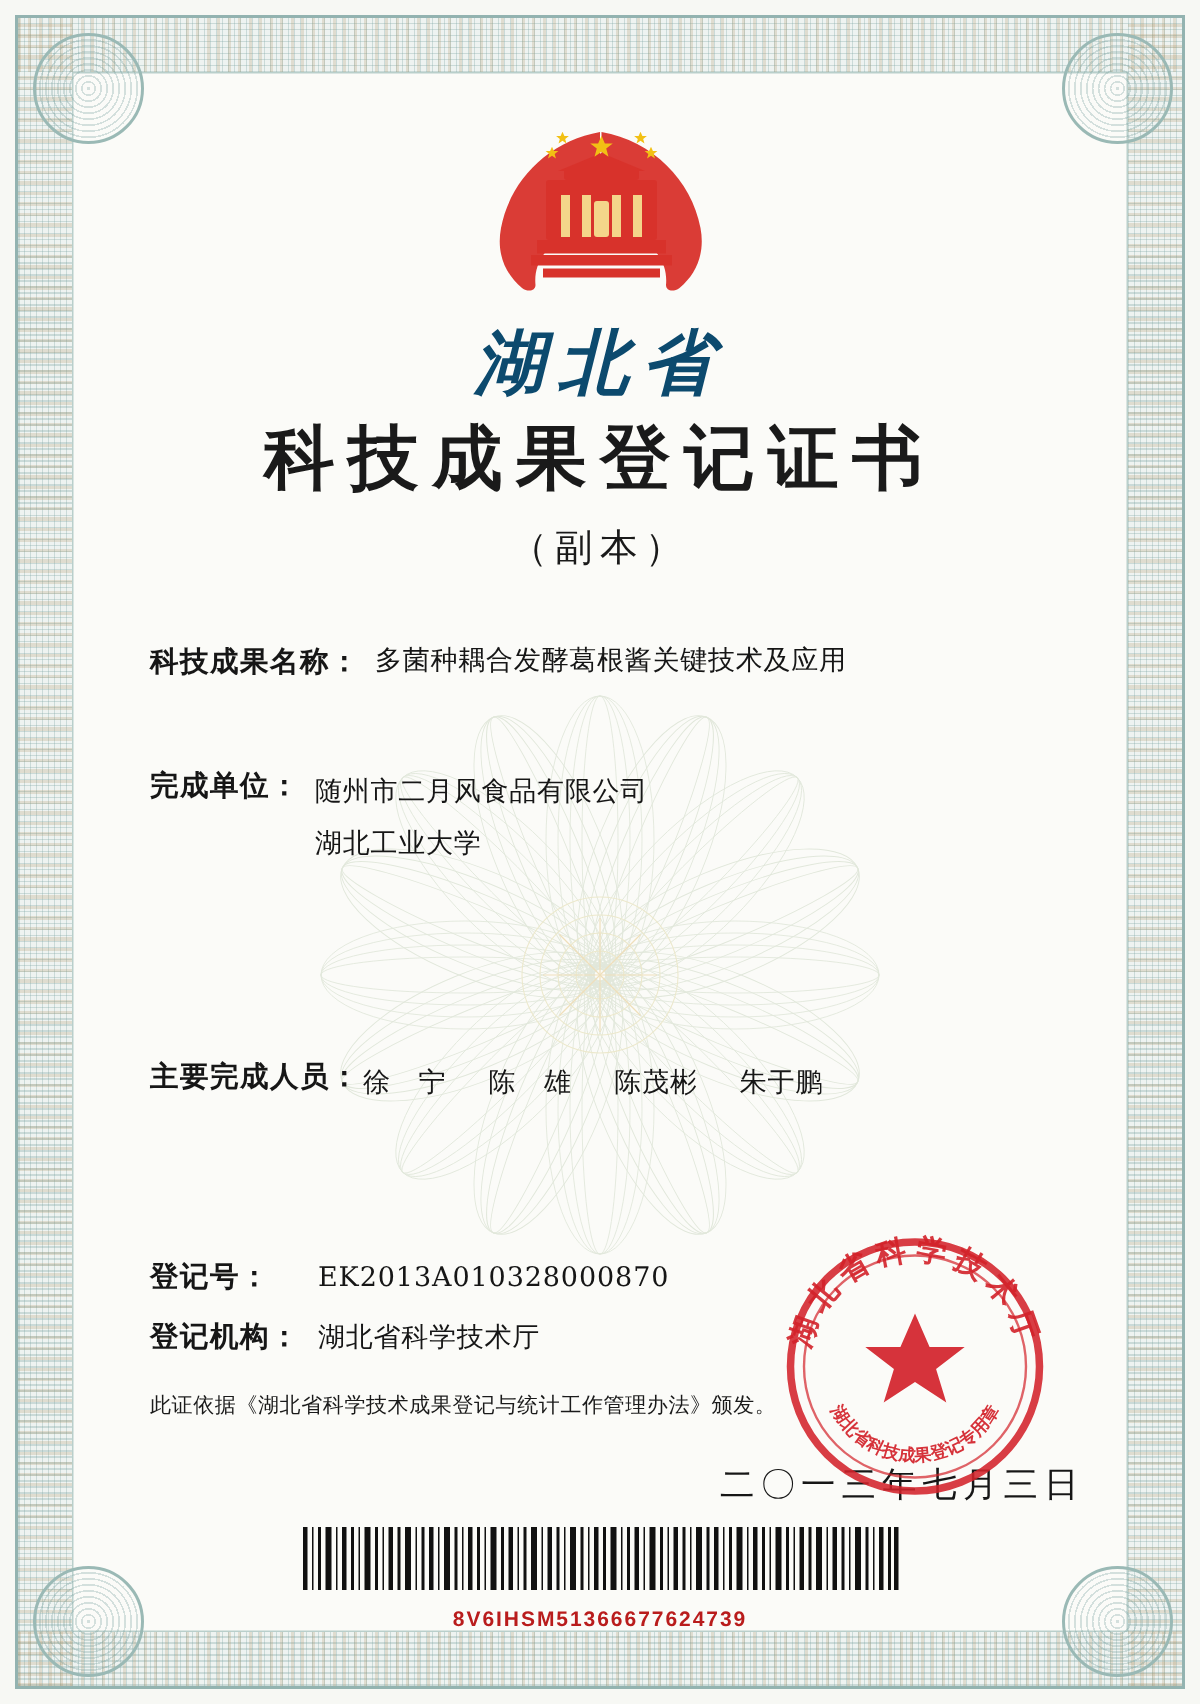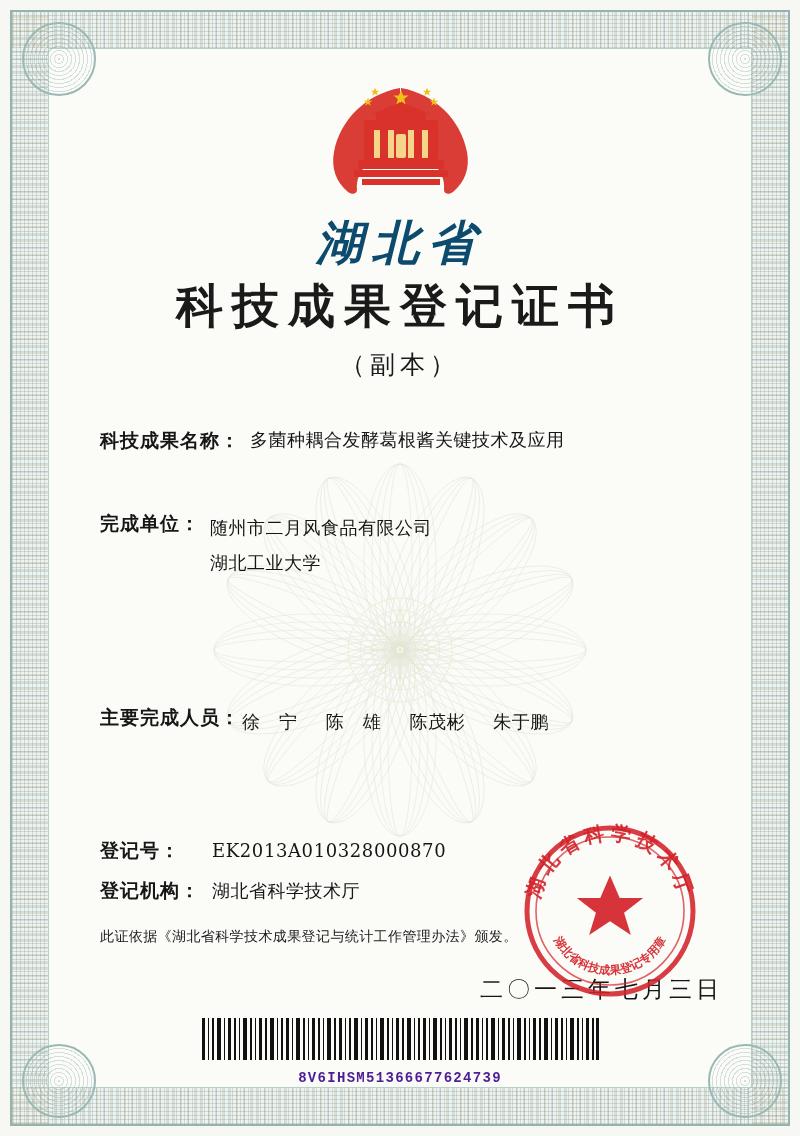--- a/index.html
+++ b/index.html
@@ -235,25 +235,25 @@
     text-align: center;
   }
   .barcode-bars {
     height: 42px;
     width: 400px;
     margin: 0 auto;
     background-repeat: repeat-x;
   }
   .barcode-text {
     margin-top: 6px;
-    font-family: Liberation Mono, monospace;
+    font-family: Liberation Sans, sans-serif;
     font-weight: 700;
     font-size: 14px;
     letter-spacing: 1.3px;
-    color: #4c1d95;
+    color: #b91c1c;
   }
 </style>
 </head>
 <body>
 
 <div class="certificate">
 
   <div class="border-outer"></div>
   <div class="border-band-top"></div>
   <div class="border-band-bottom"></div>

